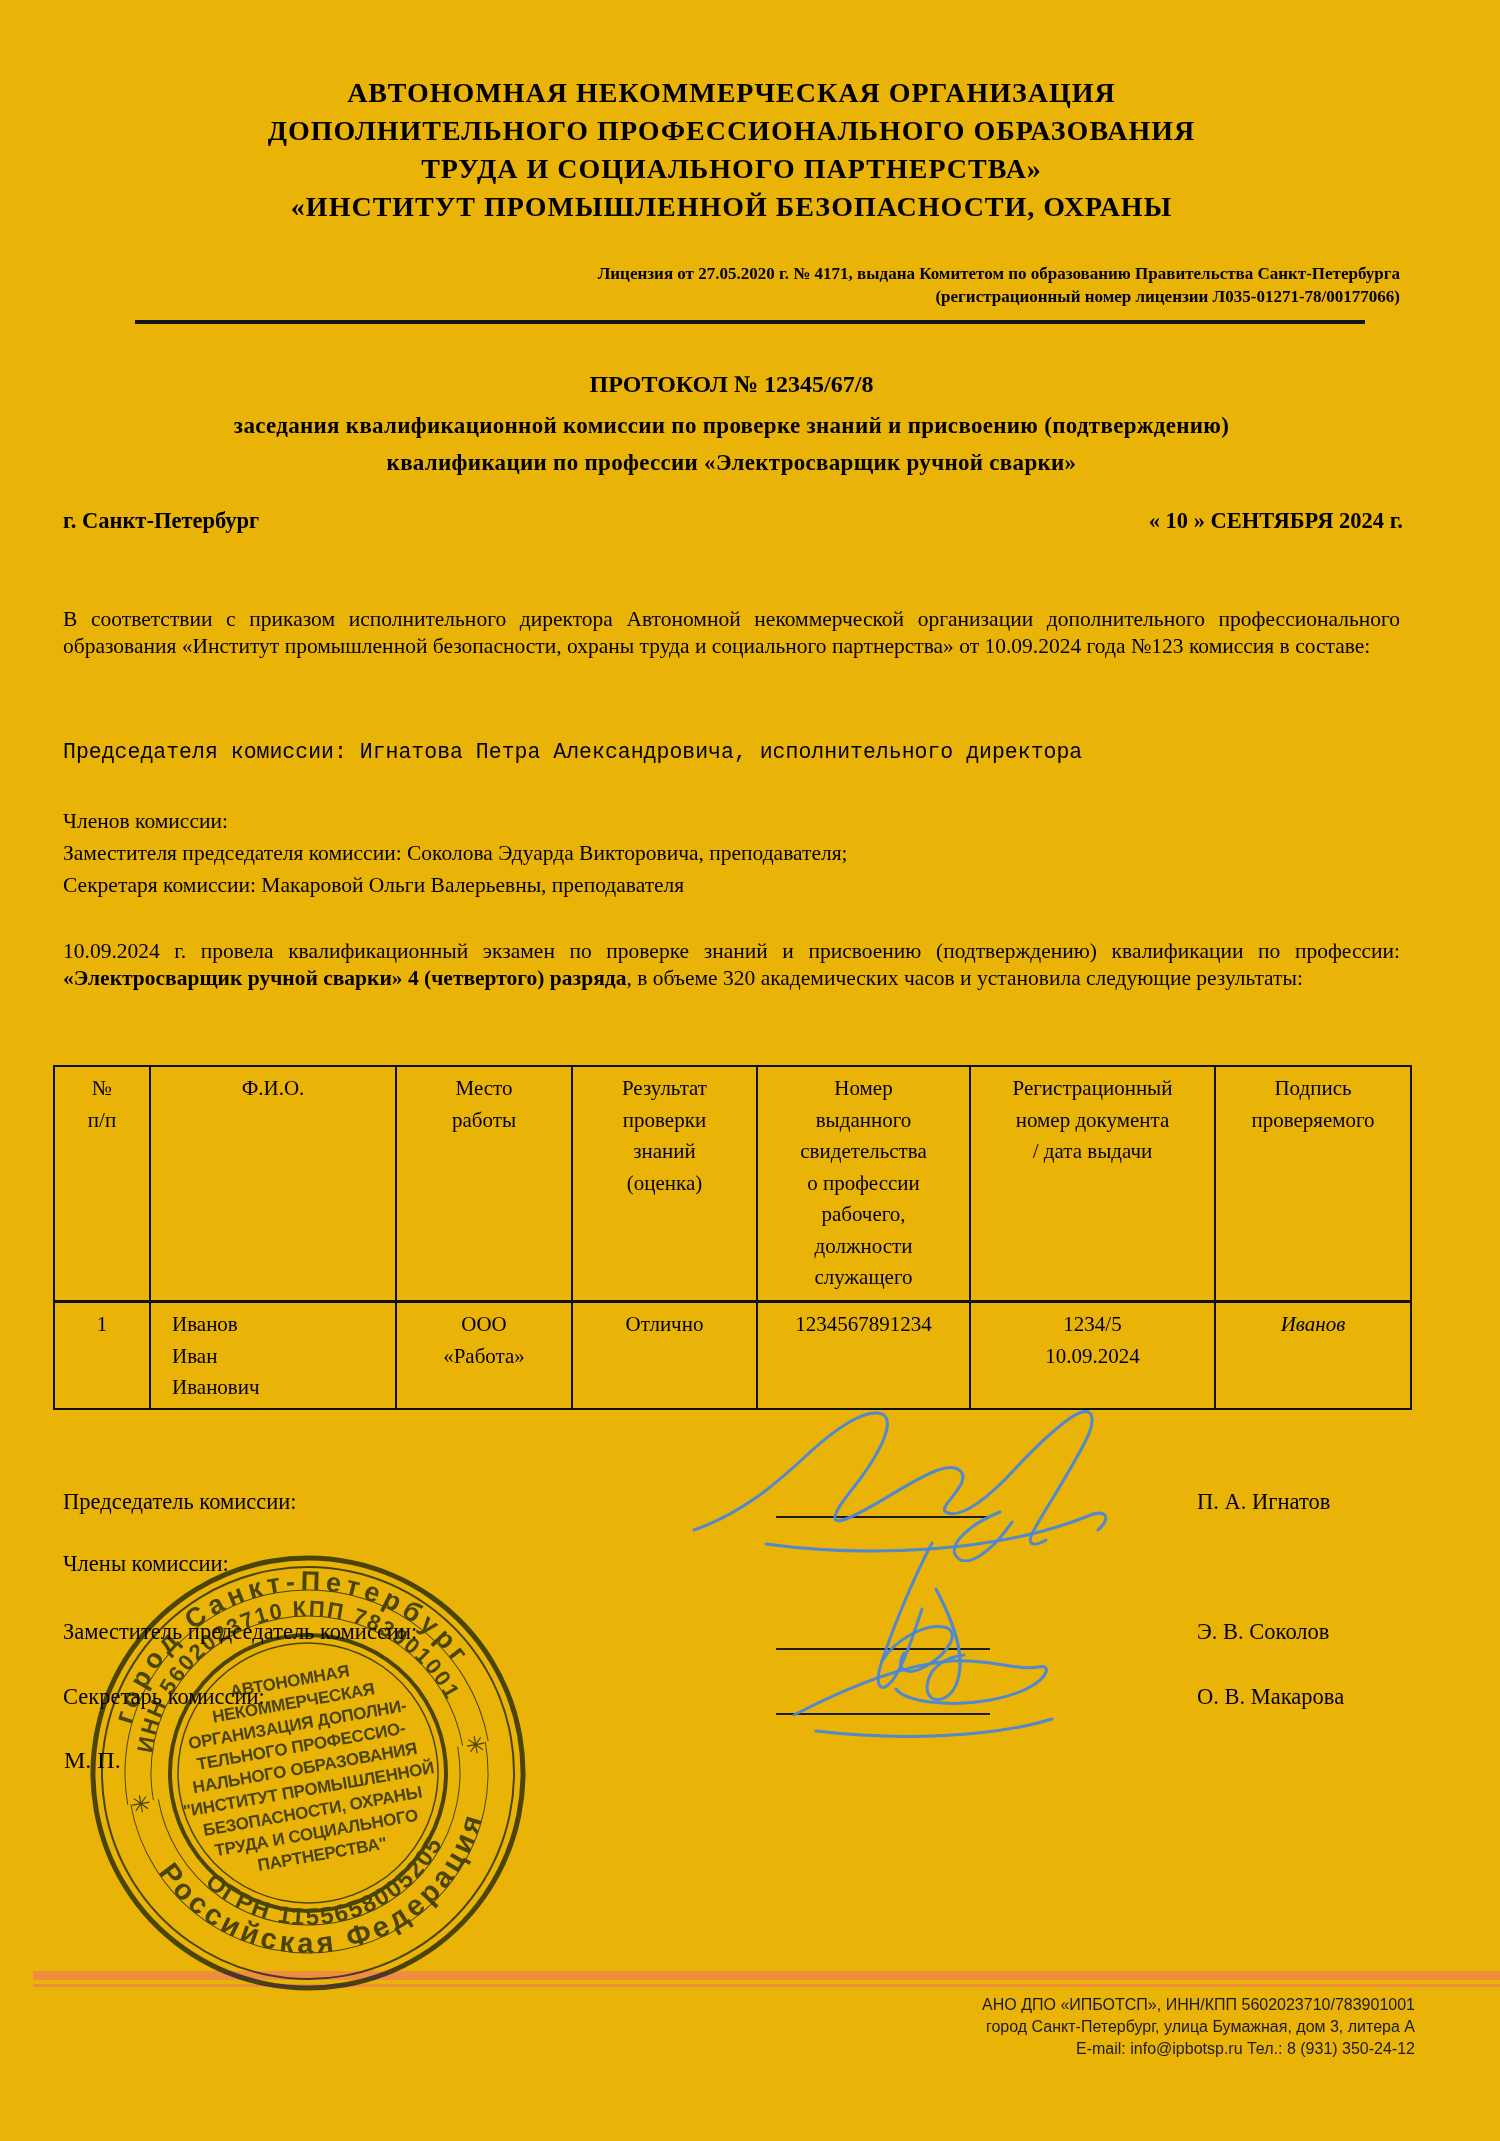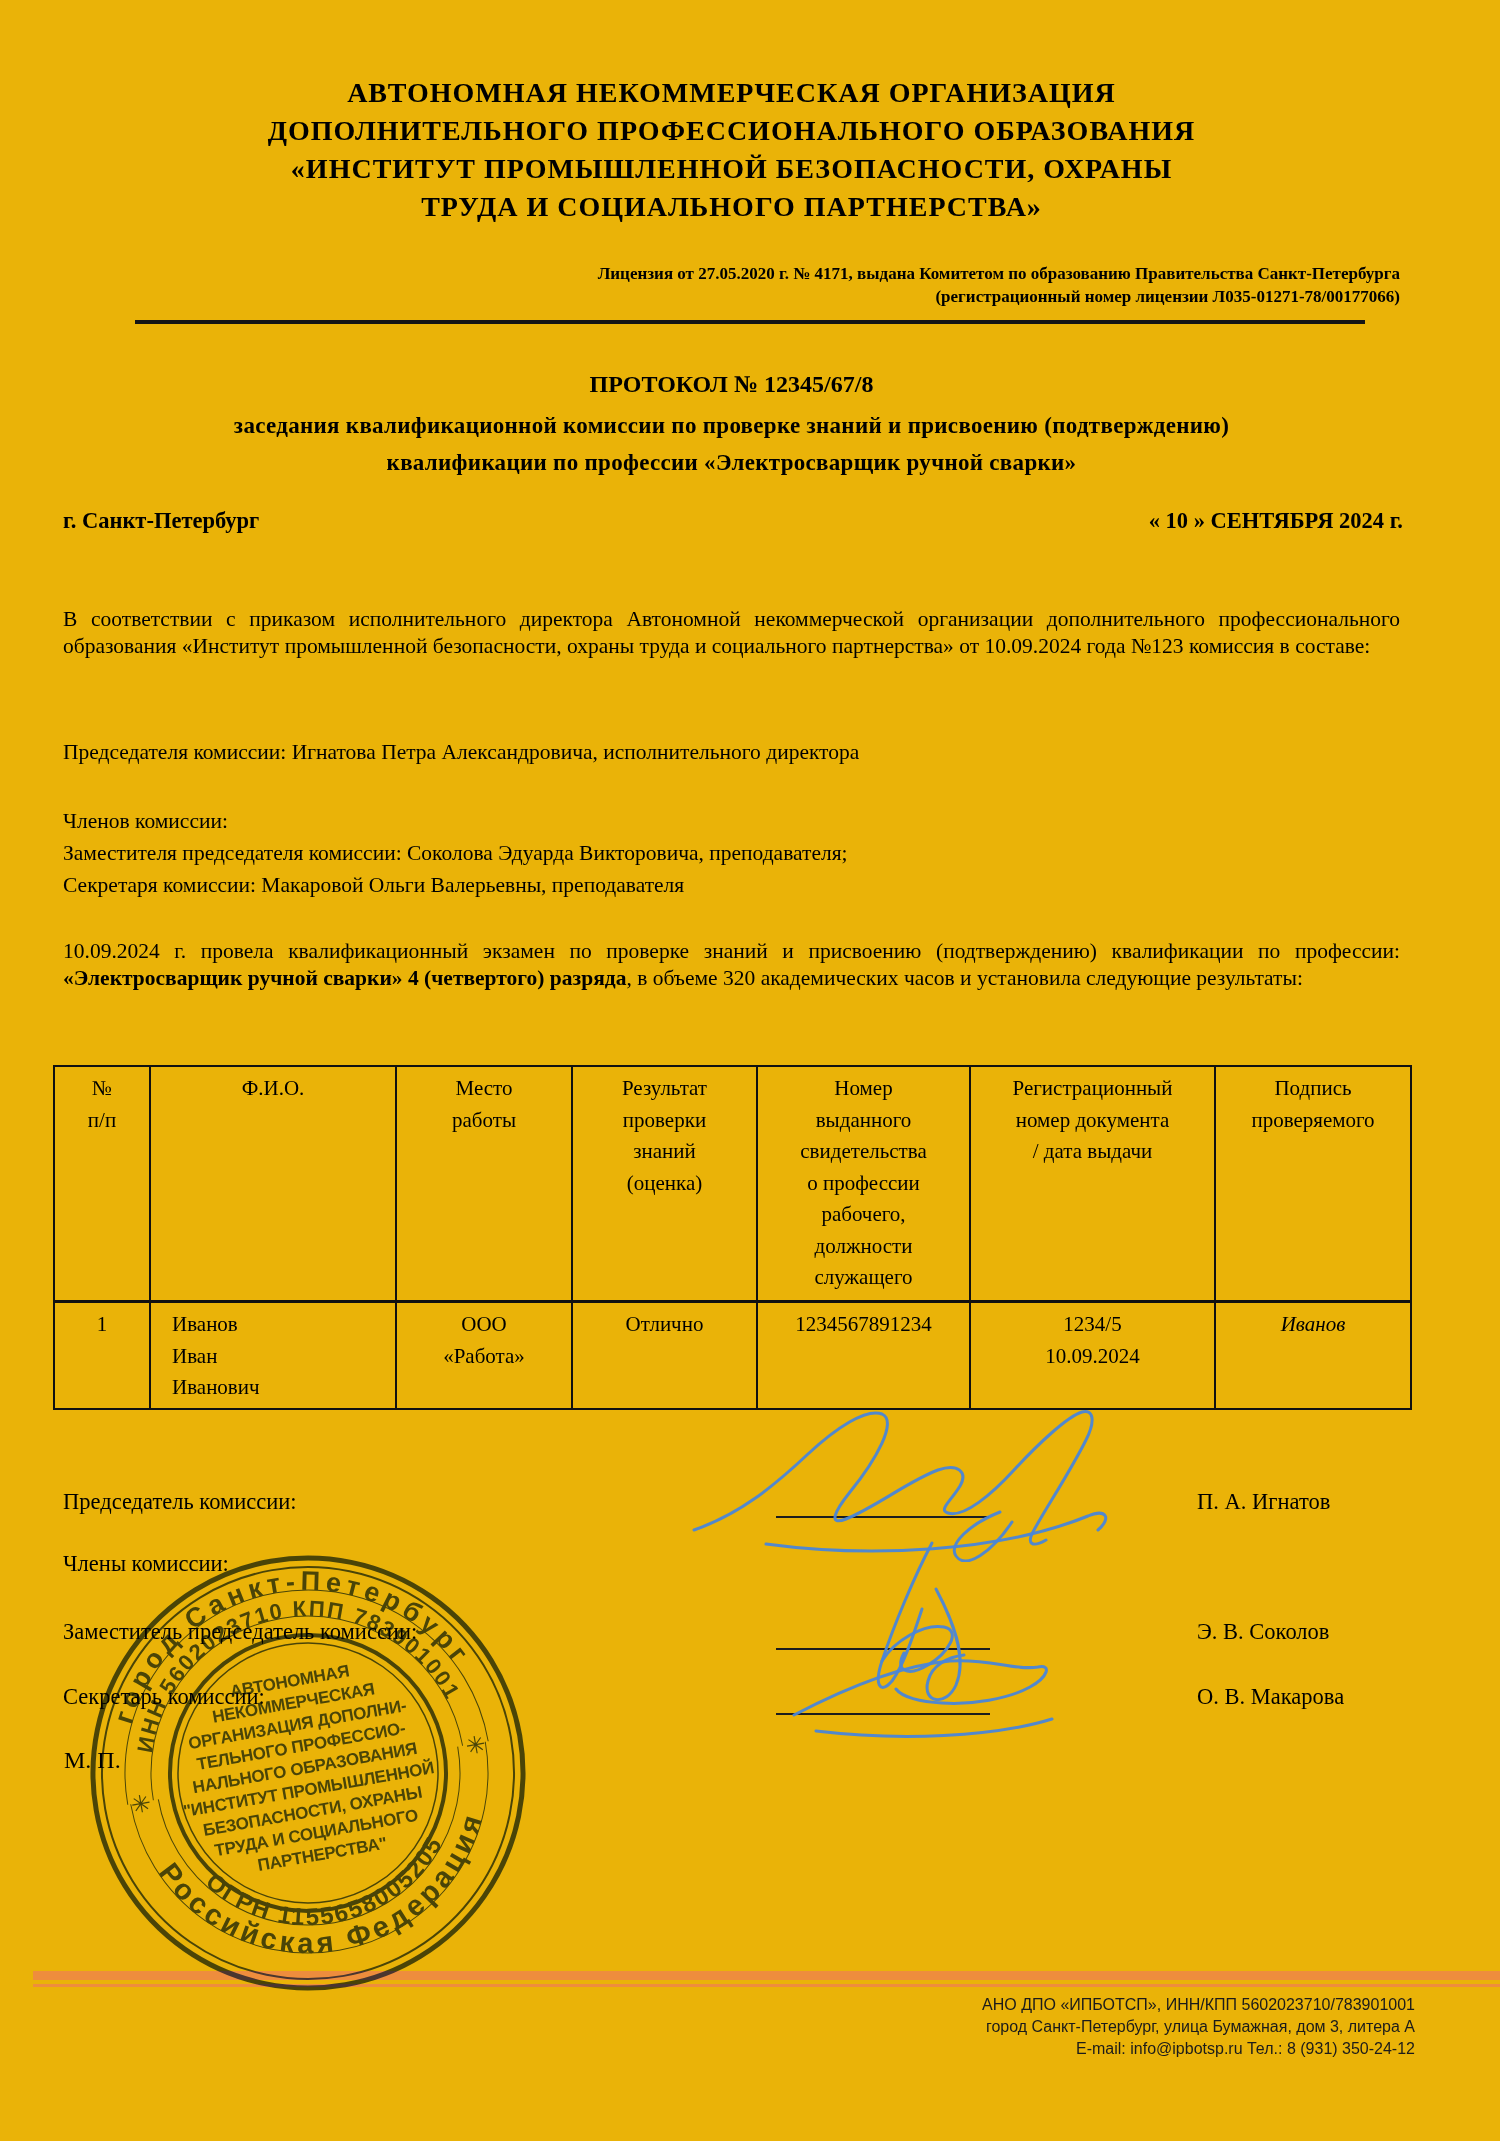--- a/index.html
+++ b/index.html
@@ -56,22 +56,22 @@
   }
 </style>
 </head>
 <body>
 
 <div class="page">
 
   <div class="abs org-header">
     <div>АВТОНОМНАЯ НЕКОММЕРЧЕСКАЯ ОРГАНИЗАЦИЯ</div>
     <div>ДОПОЛНИТЕЛЬНОГО ПРОФЕССИОНАЛЬНОГО ОБРАЗОВАНИЯ</div>
+    <div>ТРУДА И СОЦИАЛЬНОГО ПАРТНЕРСТВА»</div>
     <div>«ИНСТИТУТ ПРОМЫШЛЕННОЙ БЕЗОПАСНОСТИ, ОХРАНЫ</div>
-    <div>ТРУДА И СОЦИАЛЬНОГО ПАРТНЕРСТВА»</div>
   </div>
 
   <div class="abs license">
     <div>Лицензия от 27.05.2020 г. № 4171, выдана Комитетом по образованию Правительства Санкт-Петербурга</div>
     <div>(регистрационный номер лицензии Л035-01271-78/00177066)</div>
   </div>
 
   <div class="abs rule"></div>
 
   <div class="abs proto-title">ПРОТОКОЛ № 12345/67/8</div>
@@ -80,21 +80,21 @@
     <div>квалификации по профессии «Электросварщик ручной сварки»</div>
   </div>
 
   <div class="abs city-date">
     <span>г. Санкт-Петербург</span>
     <span>« 10 » СЕНТЯБРЯ 2024 г.</span>
   </div>
 
   <div class="abs para" style="top:606px;">В соответствии с приказом исполнительного директора Автономной некоммерческой организации дополнительного профессионального образования «Институт промышленной безопасности, охраны труда и социального партнерства» от 10.09.2024 года №123 комиссия в составе:</div>
 
-  <div class="abs line" style="top:736px;">Председателя комиссии: Игнатова Петра Александровича, исполнительного директора</div>
+  <div class="abs line" style="top:736px;font-family:Liberation Mono, monospace;">Председателя комиссии: Игнатова Петра Александровича, исполнительного директора</div>
   <div class="abs line" style="top:805px;">Членов комиссии:</div>
   <div class="abs line" style="top:837px;">Заместителя председателя комиссии: Соколова Эдуарда Викторовича, преподавателя;</div>
   <div class="abs line" style="top:869px;">Секретаря комиссии: Макаровой Ольги Валерьевны, преподавателя</div>
 
   <div class="abs para" style="top:938px;">
     <span>10.09.2024 г. провела квалификационный экзамен по проверке знаний и присвоению (подтверждению) квалификации по профессии: </span><span class="bold">«Электросварщик ручной сварки» 4 (четвертого) разряда</span><span>, в объеме 320 академических часов и установила следующие результаты:</span>
   </div>
 
   <table class="results">
     <colgroup>

